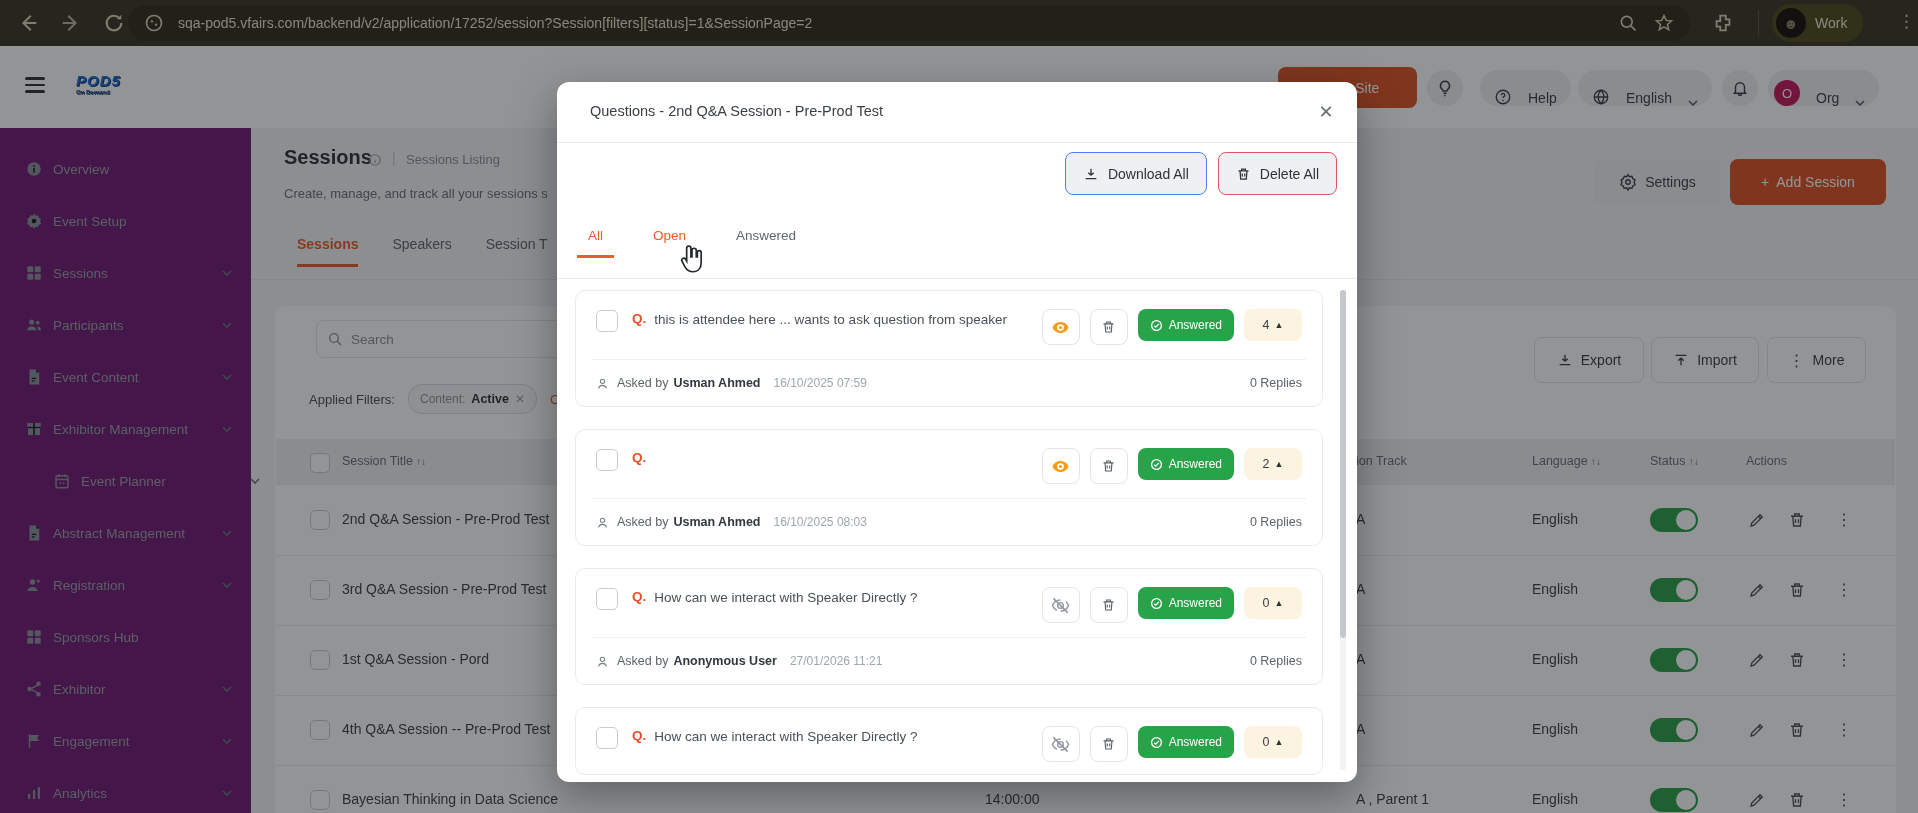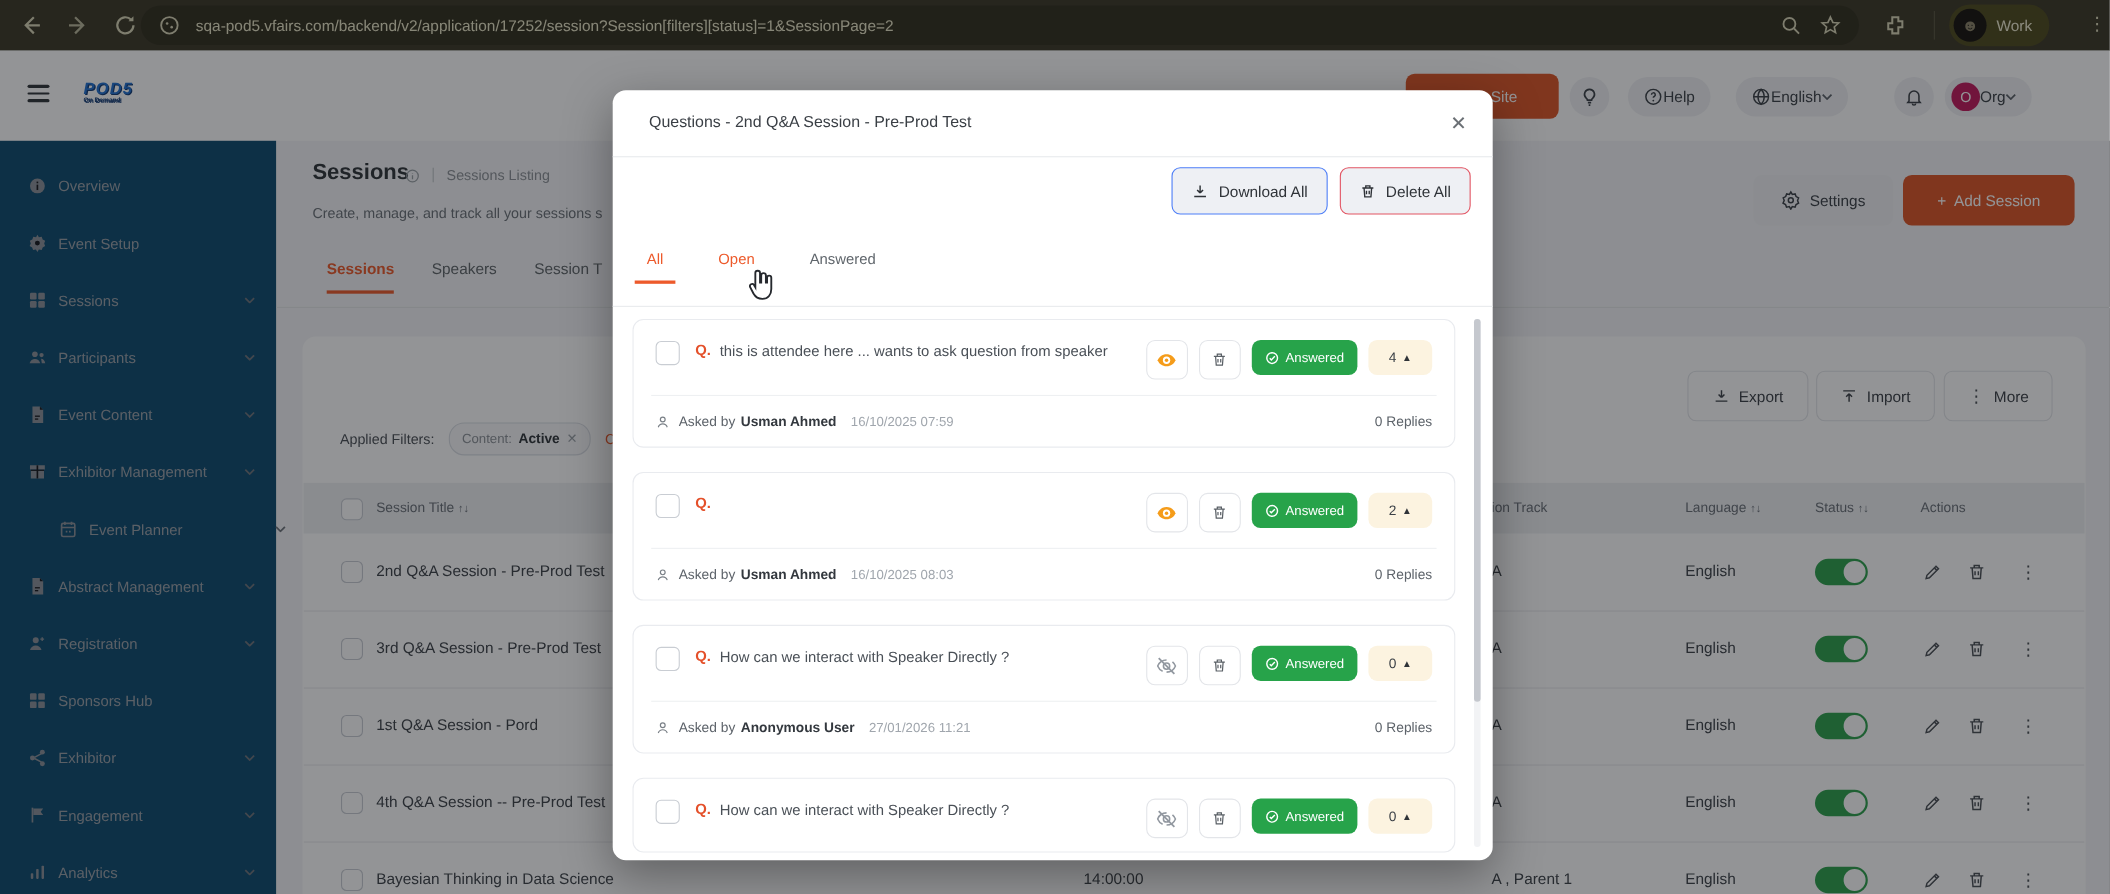--- a/index.html
+++ b/index.html
@@ -25,26 +25,26 @@
   .hamburger{position:absolute;left:25px;top:31px;width:20px;height:16px;cursor:pointer;}
   .hamburger i{display:block;height:2.6px;background:#2f3338;border-radius:2px;margin-bottom:4px;}
   .logo{position:absolute;left:76px;top:26px;font-size:15px;font-weight:bold;font-style:italic;
         color:#1f6fd0;text-shadow:1px 1px 0 #123a74;letter-spacing:1px;}
   .logo small{display:block;font-size:6px;color:#123a74;letter-spacing:0;font-style:normal;}
   .btn-eventsite{position:absolute;left:1278px;top:21px;width:139px;height:41px;border-radius:8px;
         background:var(--brand-button-orange);color:#fff;font-size:14px;display:flex;align-items:center;justify-content:center;}
   .circ{position:absolute;top:24px;width:36px;height:36px;border-radius:50%;background:#f0f1f4;
         display:flex;align-items:center;justify-content:center;color:#3a3f45;}
   .hpill{position:absolute;top:24px;height:36px;border-radius:18px;background:#f0f1f4;color:#3a3f45;
-        display:flex;align-items:center;gap:0;font-size:14px;padding:0 14px;}
+        display:flex;align-items:flex-end;gap:16px;font-size:14px;padding:0 14px;}
   .org-av{width:26px;height:26px;border-radius:50%;background:var(--org-avatar-crimson);color:#fff;
         display:flex;align-items:center;justify-content:center;font-size:13px;}
   .chev{width:10px;height:6px;color:#5a6067;}
   
-  .sidebar{position:absolute;left:0;top:128px;width:251px;height:685px;background:#0c4a6e;}
+  .sidebar{position:absolute;left:0;top:128px;width:251px;height:685px;background:#701a75;}
   .side-item{position:absolute;left:0;width:251px;height:36px;display:flex;align-items:center;cursor:pointer;}
   .side-ic{width:18px;height:18px;margin-left:25px;color:#8b9199;flex:none;}
   .side-lb{margin-left:10px;font-size:13.5px;color:#9aa0a8;white-space:nowrap;}
   .side-ch{position:absolute;right:19px;color:#6d737b;width:10px;height:6px;}
   
   .pg-title{position:absolute;left:284px;top:146px;font-size:20px;font-weight:bold;color:#2e3338;}
   .pg-info{position:absolute;left:368px;top:153px;width:14px;height:14px;color:#9aa0a6;}
   .pg-sep{position:absolute;left:392px;top:150px;color:#c7cbd0;font-size:14px;}
   .pg-crumb{position:absolute;left:406px;top:152px;font-size:13px;color:#8c9197;}
   .pg-sub{position:absolute;left:284px;top:186px;font-size:13px;color:#6a7077;white-space:nowrap;}
@@ -421,20 +421,27 @@
           <path d="M12 2l1.8 3 3.4-.6 1.2 3.2 3 1.6-1.2 3.2 1.2 3.2-3 1.6-1.2 3.2-3.4-.6-1.8 3-1.8-3-3.4.6-1.2-3.2-3-1.6L4 12.4 2.8 9.2l3-1.6L7 4.4l3.4.6z"></path>
         </svg>
       <span>Settings</span>
     </div>
     <div class="btn-add">
       <span>+</span>
       <span>Add Session</span>
     </div>
 
     <div class="tablecard">
+      <div class="search-box">
+        <svg width="16" height="16" viewBox="0 0 24 24" fill="none" stroke="currentColor" stroke-width="2">
+            <circle cx="10.5" cy="10.5" r="6.5"></circle>
+            <path d="M15.5 15.5L21 21"></path>
+          </svg>
+        <span>Search</span>
+      </div>
       <div class="btn-lite" style="left:1259px;width:108px">
         <svg width="16" height="16" viewBox="0 0 24 24" fill="none" stroke="currentColor" stroke-width="2">
             <path d="M12 4v10m0 0l-4-4m4 4l4-4M4 19h16"></path>
           </svg>
         <span>Export</span>
       </div>
       <div class="btn-lite" style="left:1376px;width:106px">
         <svg width="16" height="16" viewBox="0 0 24 24" fill="none" stroke="currentColor" stroke-width="2">
             <path d="M12 20V9m0 0l-4 4m4-4l4 4M4 5h16"></path>
           </svg>

